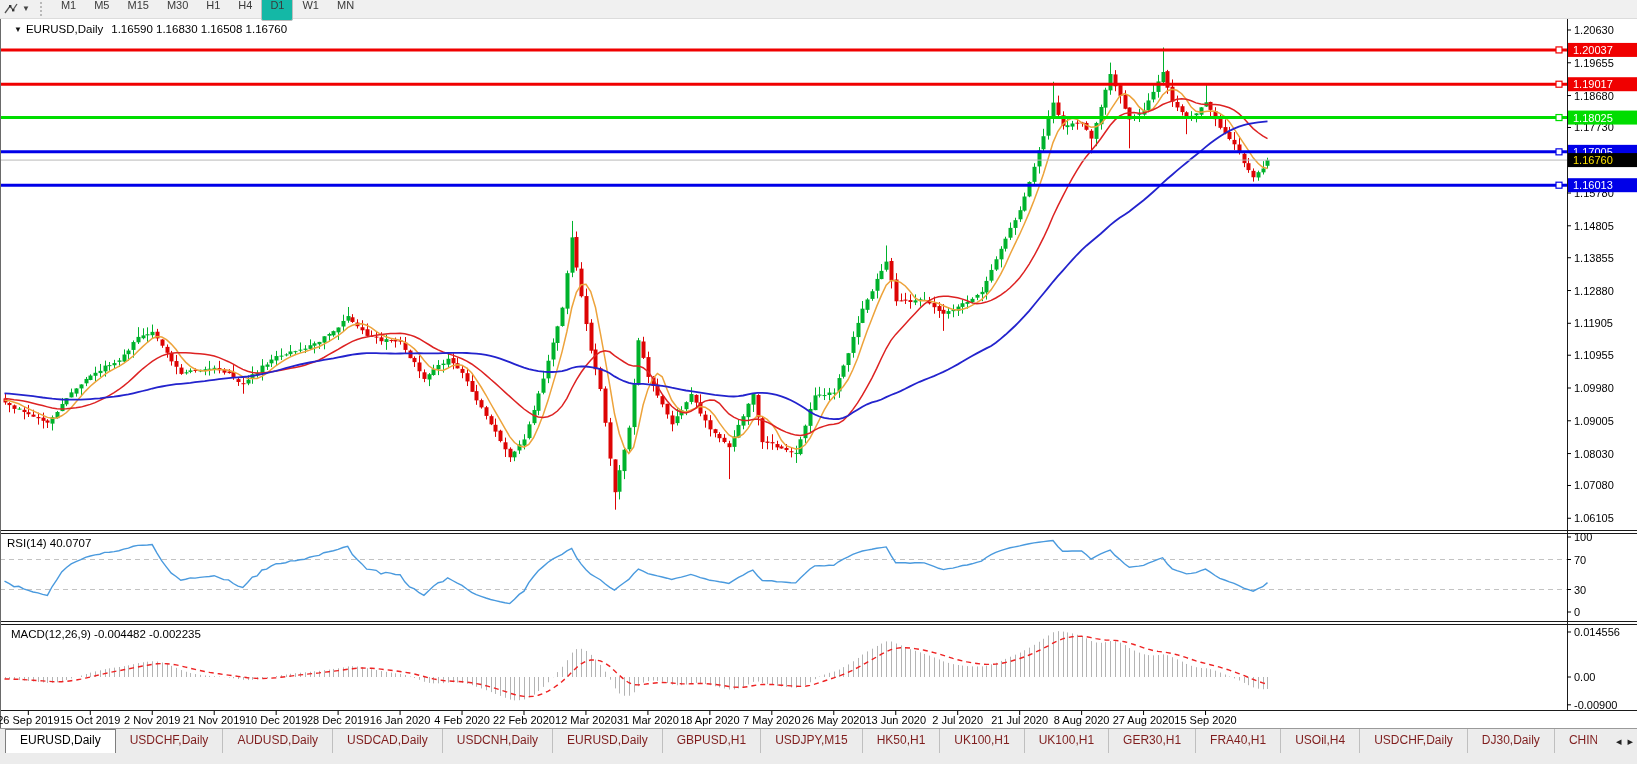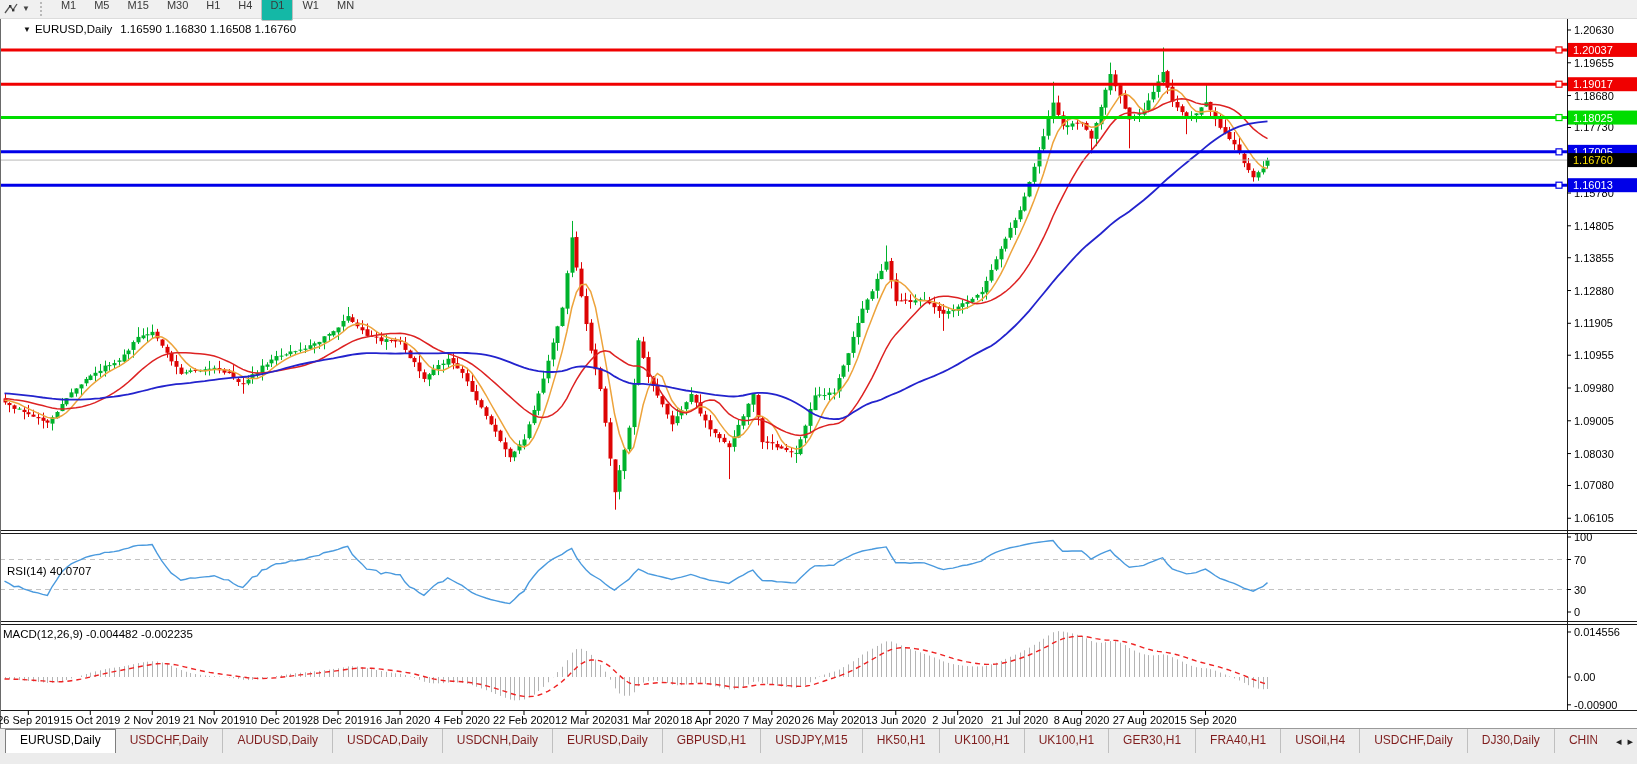--- a/index.html
+++ b/index.html
@@ -9,25 +9,25 @@
   #toolbar{position:absolute;top:0;left:0;width:1637px;height:18px;background:#f0f0f0;
            border-bottom:1px solid #dcdcdc;display:flex;align-items:center;z-index:6}
   .tool-group{display:flex;align-items:center;padding:0 4px;height:16px;cursor:default}
   .caret{font-size:8px;color:#444;margin-left:3px;line-height:16px}
   .tb-grip{width:5px;height:14px;margin:0 5px 0 6px;border-left:2px dotted #b9b9b9}
   #tf-buttons{display:flex;height:24px}
   .tf-btn{font-size:11px;color:#3a3a3a;padding:1px 8px;line-height:13px;border:1px solid transparent;cursor:default}
   .tf-btn.active{background:#14b8a6;border:1px solid #bdbdbd;border-radius:2px}
   
   .pane-label{position:absolute;font-size:11.5px;color:#000;z-index:4;white-space:nowrap}
-  #title{top:23px;left:23px}
+  #title{top:23px;left:14px}
   #title .tri{font-size:8px;vertical-align:1px;margin-right:4px;color:#111}
   #title .sym{margin-right:8px}
-  #rsi-label{top:565px;left:7px}
-  #macd-label{top:628px;left:3px}
+  #rsi-label{top:537px;left:7px}
+  #macd-label{top:628px;left:11px}
   #chart-svg{position:absolute;top:0;left:0;z-index:1}
   
   #tabbar{position:absolute;top:728px;left:0;width:1637px;height:36px;background:#ececec;
           border-top:1px solid #9a9a9a;display:flex;align-items:flex-start;z-index:6}
   #tabs{display:flex;flex:1;overflow:hidden;height:24px}
   .tab{font-size:12px;color:#7f1d1d;padding:4px 14px 0 14px;height:20px;white-space:nowrap;
        border-right:1px solid #bfbfbf;cursor:default}
   .tab.active{background:#ffffff;border:1px solid #7e7e7e;border-bottom:none;color:#000;
               margin-left:5px;padding-top:3px}
   #tab-arrows{width:36px;height:24px;display:flex;align-items:center;justify-content:flex-end;

